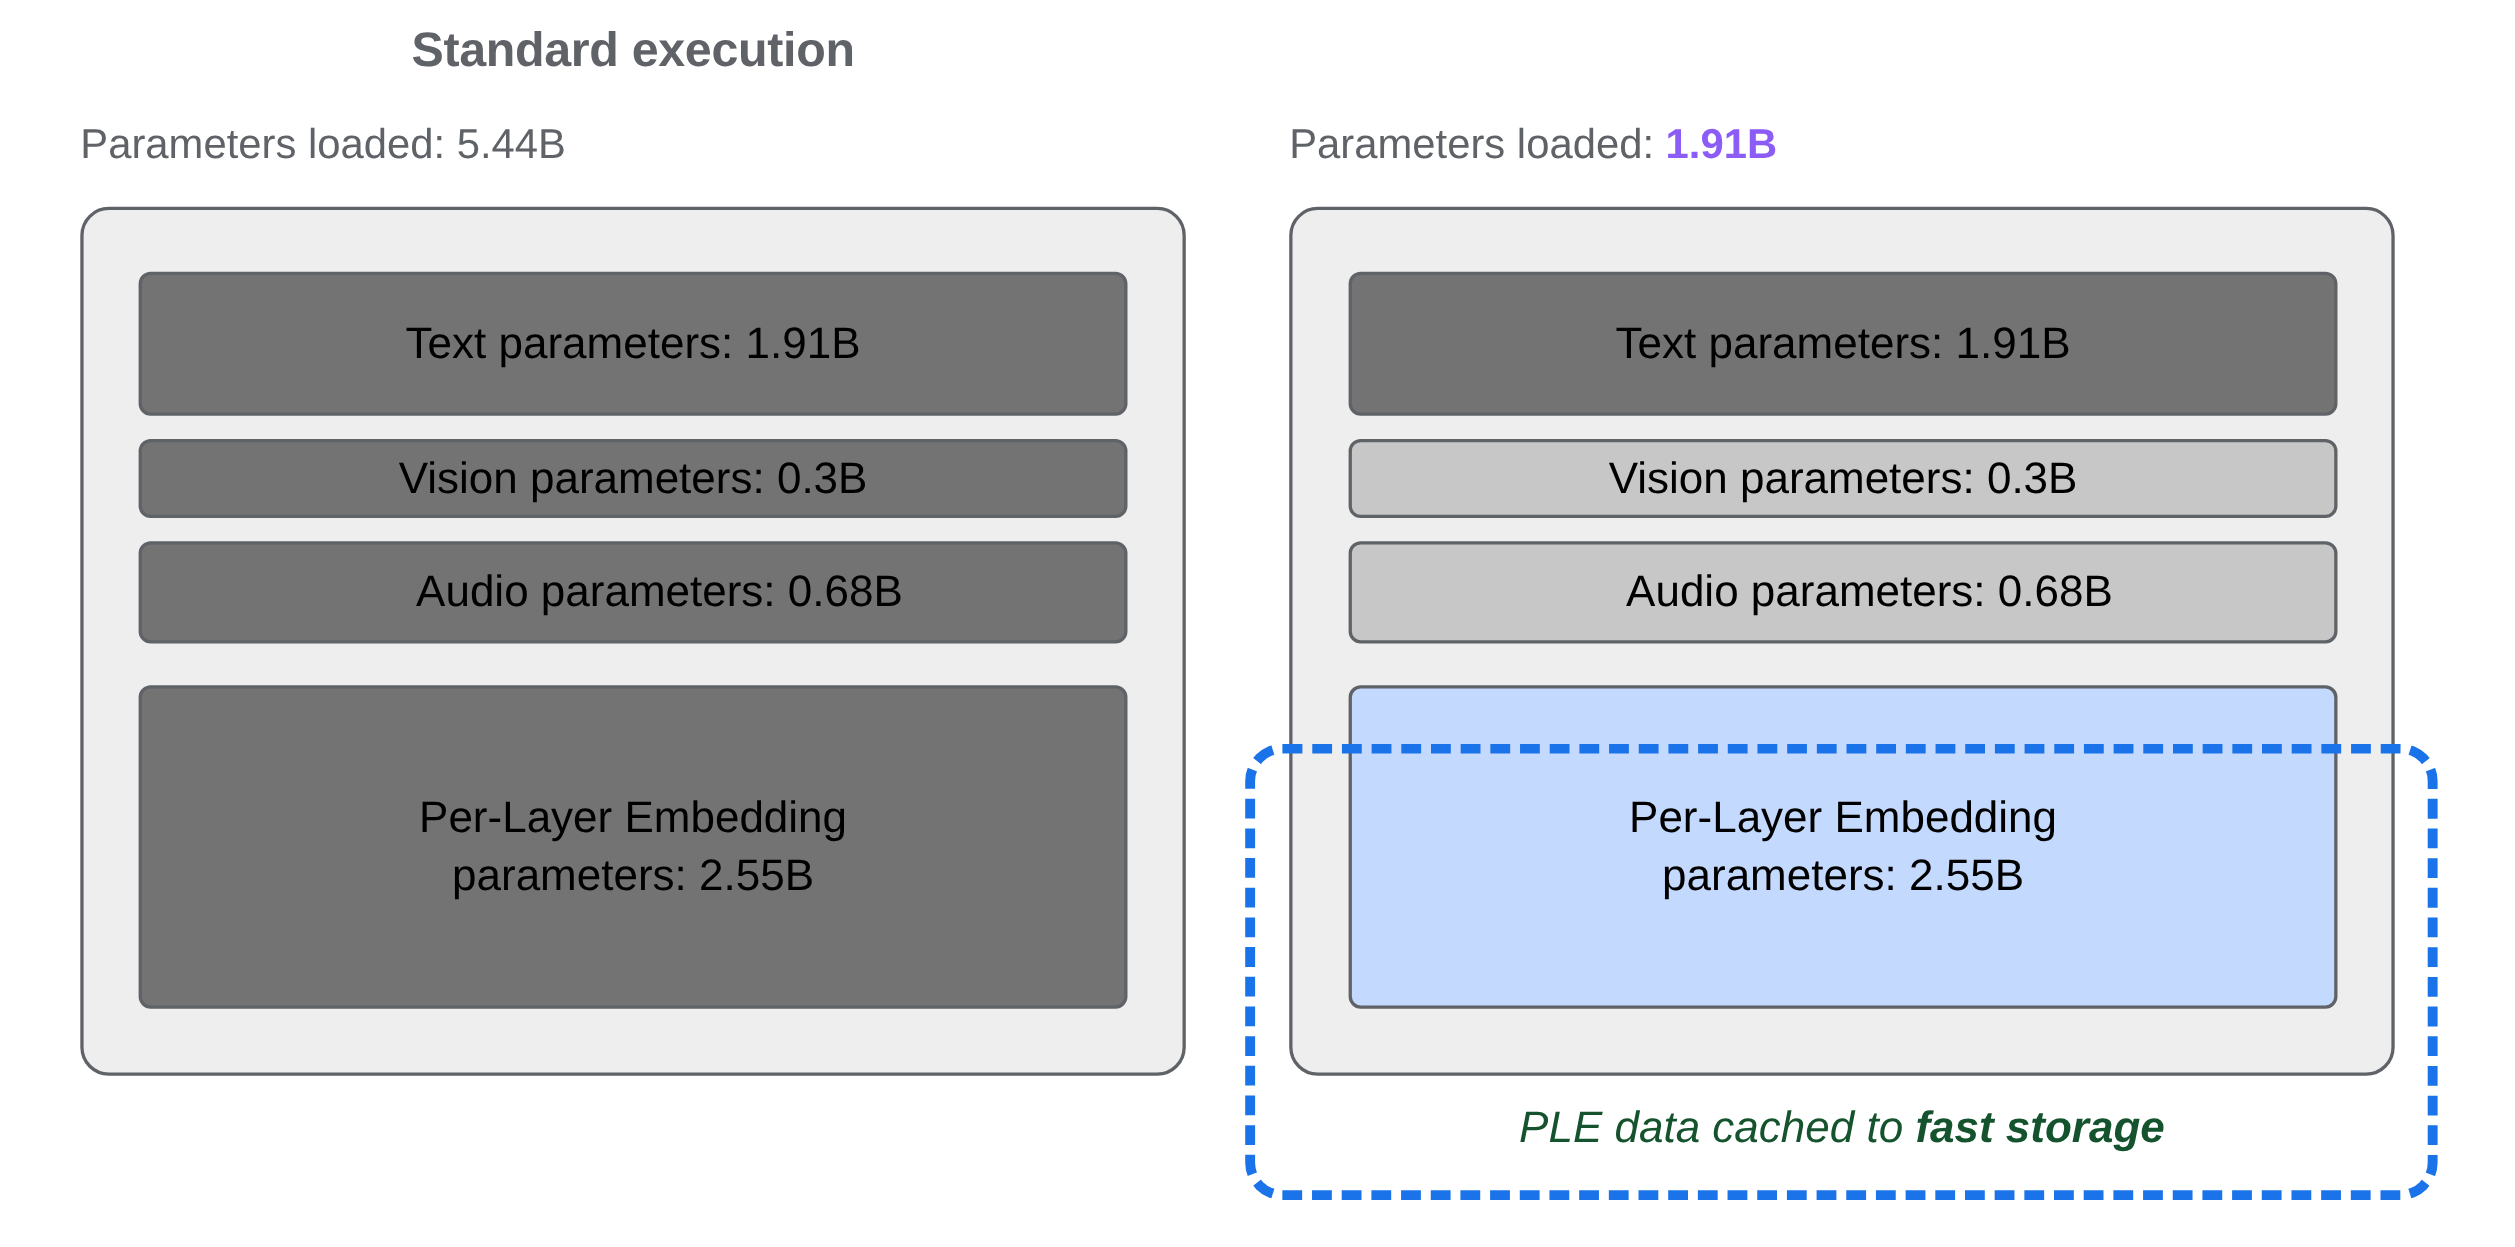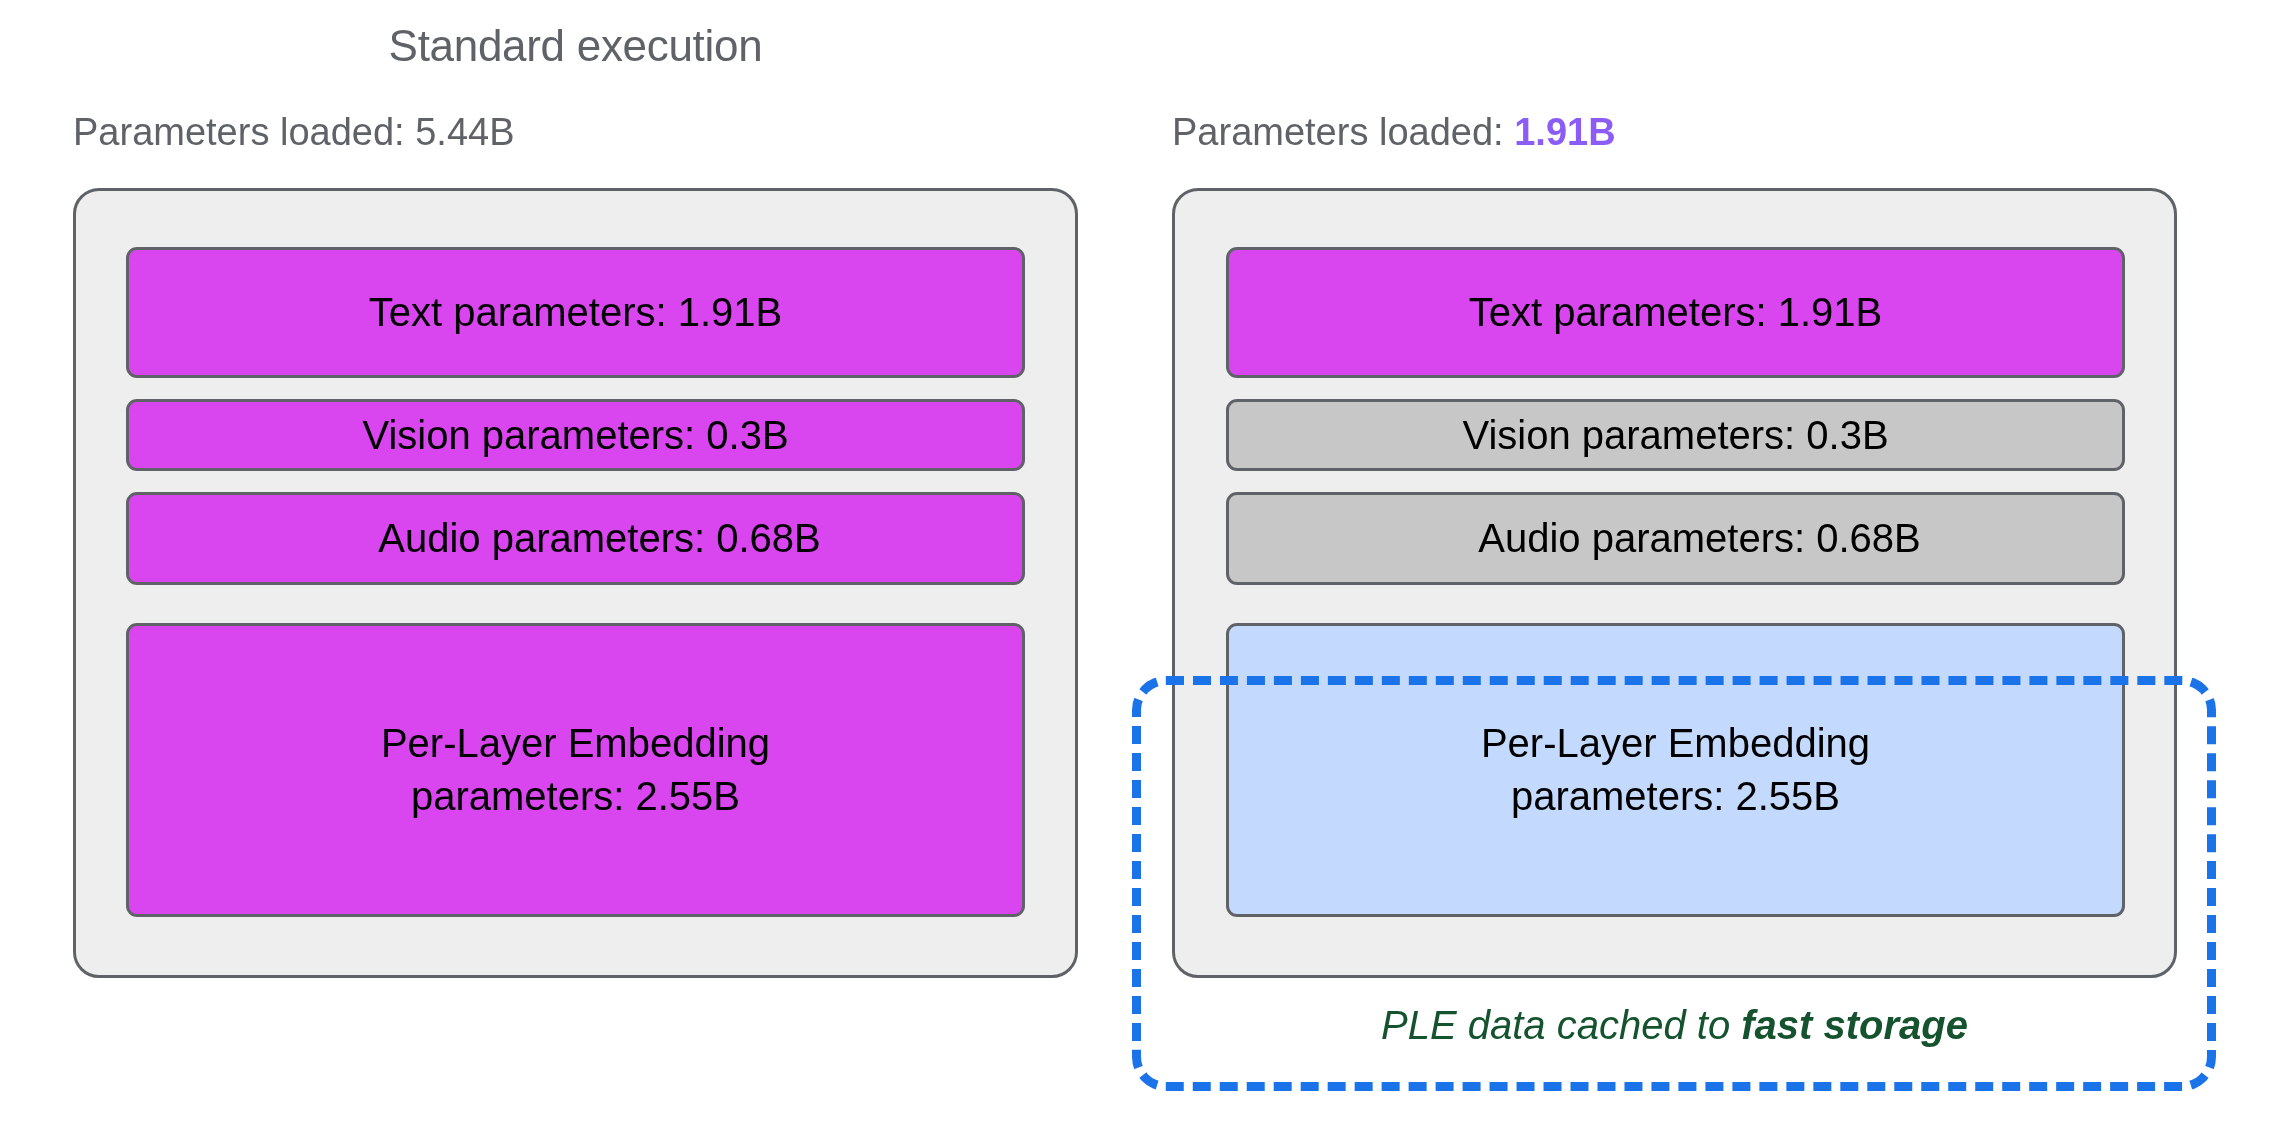--- a/index.html
+++ b/index.html
@@ -19,21 +19,21 @@
   .stage {
     position: absolute;
     inset: 0;
   }
 
   
   .col-title {
     position: absolute;
     text-align: center;
     font-size: 44px;
-    font-weight: normal;
+    font-weight: bold;
     color: #5f6368;
     letter-spacing: -0.3px;
     white-space: nowrap;
     line-height: 1;
   }
   .col-subtitle {
     position: absolute;
     text-align: left;
     font-size: 38px;
     font-weight: normal;
@@ -70,21 +70,21 @@
     border-radius: 11px;
     display: flex;
     align-items: center;
     justify-content: center;
     text-align: center;
     color: #000000;
     font-size: 40px;
     line-height: 1.32;
     white-space: pre-line;
   }
-  .fill-blue  { background: #d946ef; }
+  .fill-blue  { background: #737373; }
   .fill-gray  { background: #c7c7c7; }
   .fill-ltblue{ background: #c3d9fd; }
 
   
   .col-l { left: 126px; width: 899px; }
   .col-r { left: 1226px; width: 899px; }
 
   .row-text   { top: 247px;  height: 131px; }
   .row-vision { top: 399px;  height: 72px;  }
   .row-audio  { top: 492px;  height: 93px; padding-left: 48px;  }

